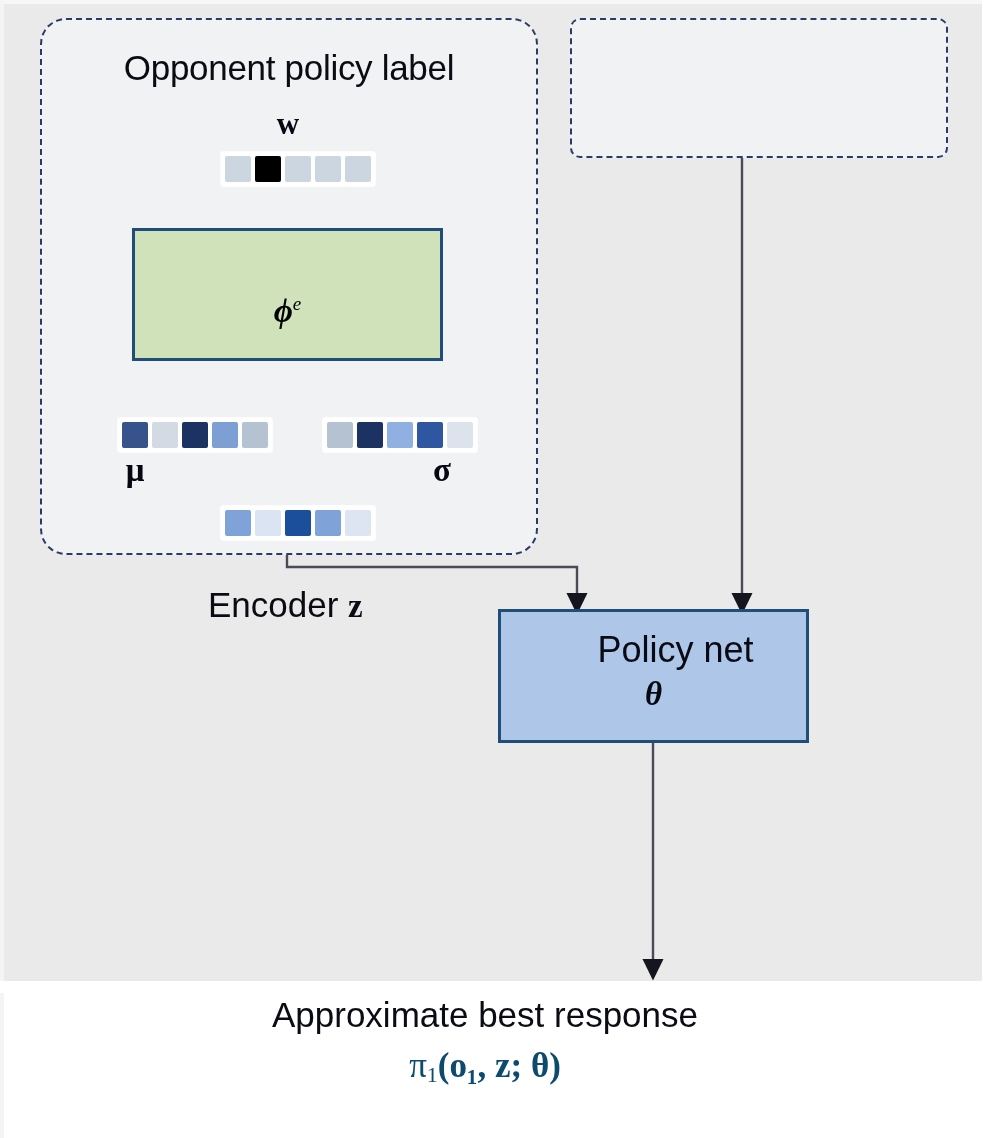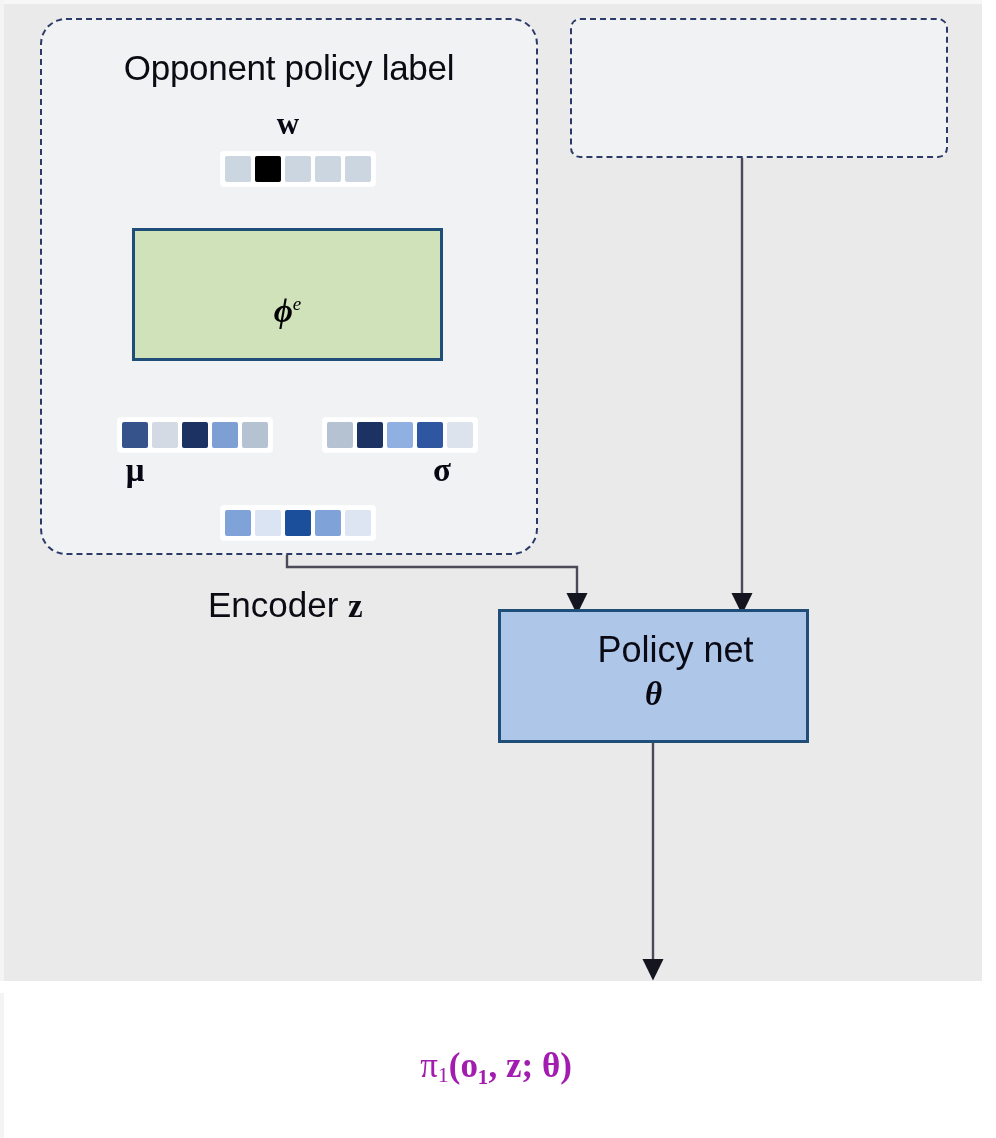--- a/index.html
+++ b/index.html
@@ -116,21 +116,21 @@
   #sampled-z b{font-family:"Liberation Serif", serif;font-size:33px;}
 
   #outcap{
     position:absolute;left:0;top:995px;width:970px;
     text-align:center;font-size:35px;color:#0b0b14;
   }
   #outform{
     position:absolute;left:0;top:1046px;width:970px;
     text-align:center;
     font-family:"Liberation Serif", serif;
-    font-size:35px;color:#a21caf;margin-left:11px;
+    font-size:35px;color:#0c4a6e;
   }
   #outform b{font-weight:bold;}
   #outform .sub{font-size:22px;vertical-align:-5px;}
 
   svg#wires{position:absolute;left:0;top:0;width:996px;height:1138px;pointer-events:none;}
 </style>
 </head>
 <body>
 
 <div id="canvas">
@@ -204,20 +204,21 @@
   <div id="sampled-z"><span>Encoder</span>
     <b>z</b></div>
 
   <div class="dashbox" id="obs-box"></div>
 
   <div id="policy">
     <div class="ln1">Policy net</div>
     <div class="ln2">θ</div>
   </div>
 
+  <div id="outcap">Approximate best response</div>
   <div id="outform">
     <span>π</span><span class="sub">1</span><b>(o₁, z; θ)</b>
   </div>
 
   <div id="frame-top"></div>
   <div id="frame-left"></div>
   <div id="frame-right"></div>
   <div id="frame-bottom"></div>
 </div>
 

